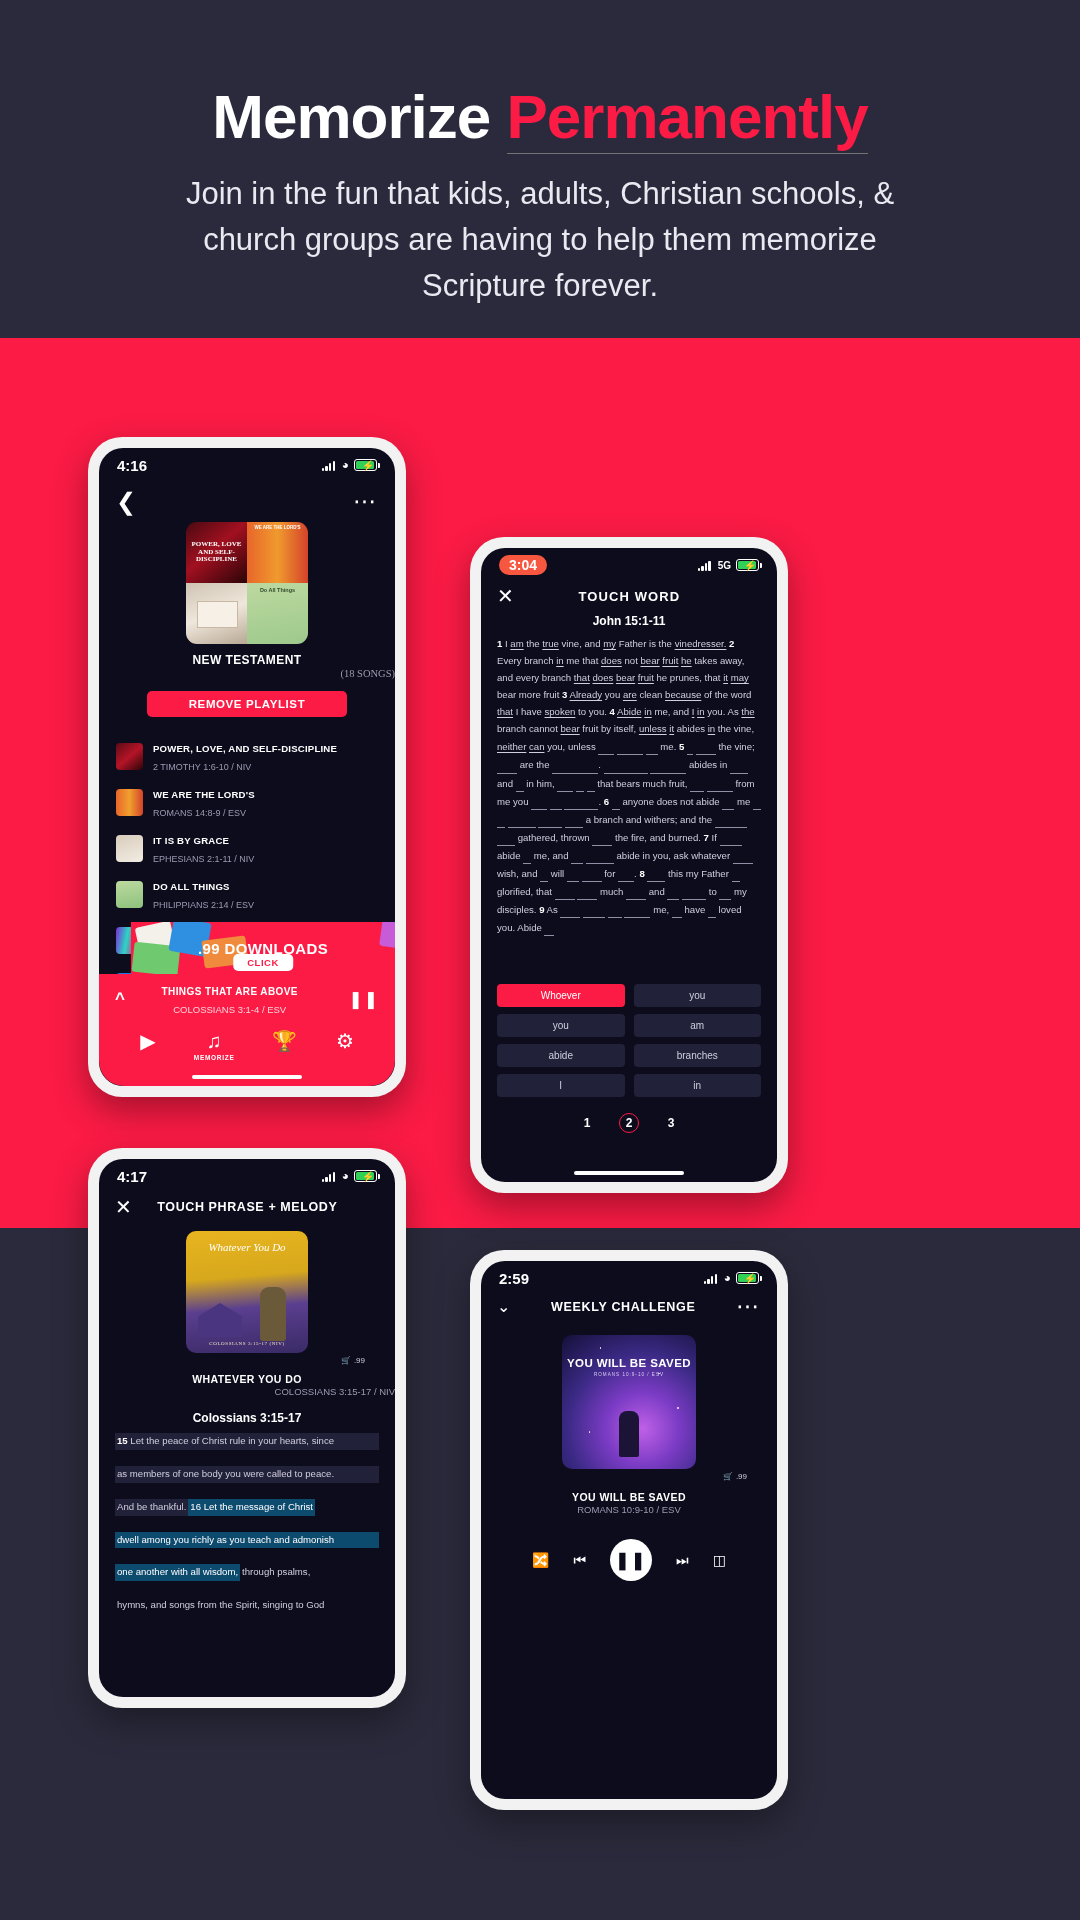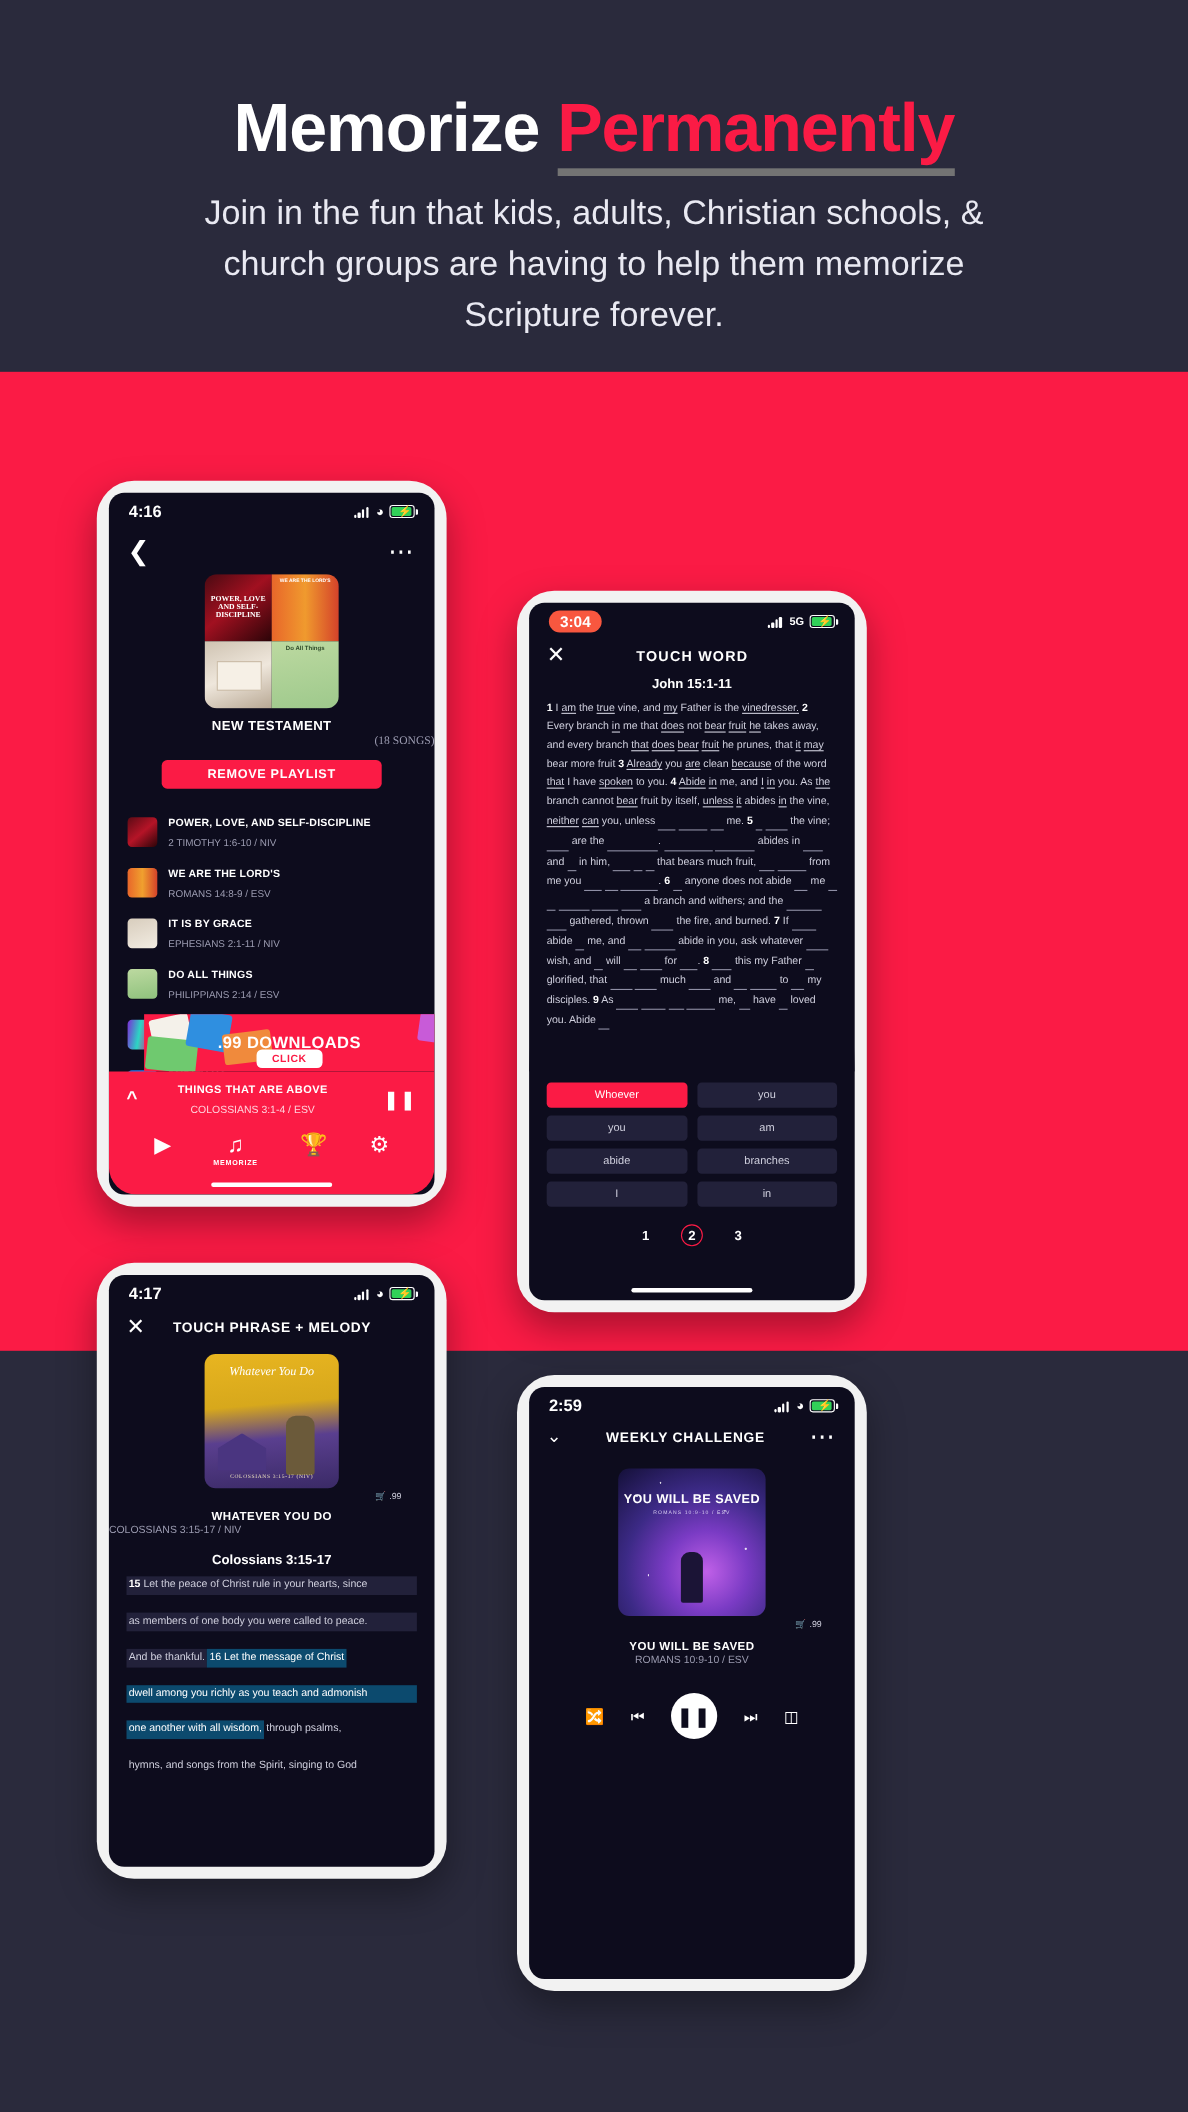--- a/index.html
+++ b/index.html
@@ -20,21 +20,21 @@
   }
   .hero-title {
     font-size:62px;
     font-weight:bold;
     color:#ffffff;
     letter-spacing:-1px;
     line-height:1.05;
   }
   .hero-title .accent {
     color:#fb1b45;
-    border-bottom:7px solid #737373;
+    border-bottom:1px solid #737373;
     padding-bottom:2px;
   }
   .hero-sub {
     margin:22px auto 0;
     width:760px;
     font-size:31px;
     line-height:1.48;
     color:#e9e9f2;
     font-weight:300;
   }
@@ -51,21 +51,21 @@
   .phone {
     position:absolute;
     background:#f2f2f2;
     border-radius:34px;
     padding:11px;
     box-shadow:0 14px 34px rgba(0,0,0,.34);
   }
   .screen {
     width:100%; height:100%;
     background:#0d0c1d;
-    border-radius:14px;
+    border-radius:24px;
     overflow:hidden;
     position:relative;
   }
 
   
   .statusbar {
     height:34px;
     display:flex; align-items:center;
     justify-content:space-between;
     padding:0 18px;
@@ -198,21 +198,21 @@
     width:122px;height:122px;margin:4px auto 0;border-radius:10px;
     background:linear-gradient(175deg,#e8b520 0%,#d7a81c 38%,#5a3f8f 62%,#3a2a66 100%);
     position:relative;overflow:hidden;
   }
   .aa-title{position:absolute;top:10px;left:0;right:0;text-align:center;color:#fff;font-size:11px;font-family:"Liberation Serif",serif;font-style:italic;}
   .aa-ref{position:absolute;bottom:7px;left:0;right:0;text-align:center;color:#efe3c0;font-size:5px;letter-spacing:.6px;font-family:"Liberation Serif",serif;}
   .aa-barn{position:absolute;left:12px;bottom:16px;width:44px;height:34px;background:#4a3580;clip-path:polygon(0 40%,50% 0,100% 40%,100% 100%,0 100%);}
   .aa-person{position:absolute;right:22px;bottom:12px;width:26px;height:54px;background:#6b5a3a;border-radius:9px 9px 3px 3px;}
   .cart-row{display:flex;align-items:center;justify-content:flex-end;gap:3px;padding:3px 30px 0;color:#cfcfdd;font-size:8px;}
   .s3-title{text-align:center;color:#fff;font-size:10.5px;font-weight:bold;letter-spacing:.4px;margin-top:8px;}
-  .s3-ref{text-align:left;color:#9b9bb0;font-size:9.5px;margin-top:1px;}
+  .s3-ref{text-align:right;color:#9b9bb0;font-size:9.5px;margin-top:1px;margin-left:12px;}
   .s3-vref{text-align:center;color:#fff;font-size:12px;font-weight:bold;margin-top:14px;}
   .phrases{padding:8px 16px 0;display:flex;flex-wrap:wrap;gap:16px 0;}
   .ph{font-size:9.6px;line-height:1.55;padding:1px 2px;color:#cfcfdd;}
   .ph.box{background:#22213a;}
   .ph.red{background:#0c4a6e;color:#fff;}
   .ph.plain{background:transparent;}
   .ph .vn{font-weight:bold;color:#fff;}
 
   
   #phone4 { left:470px; top:1250px; width:318px; height:560px; }

